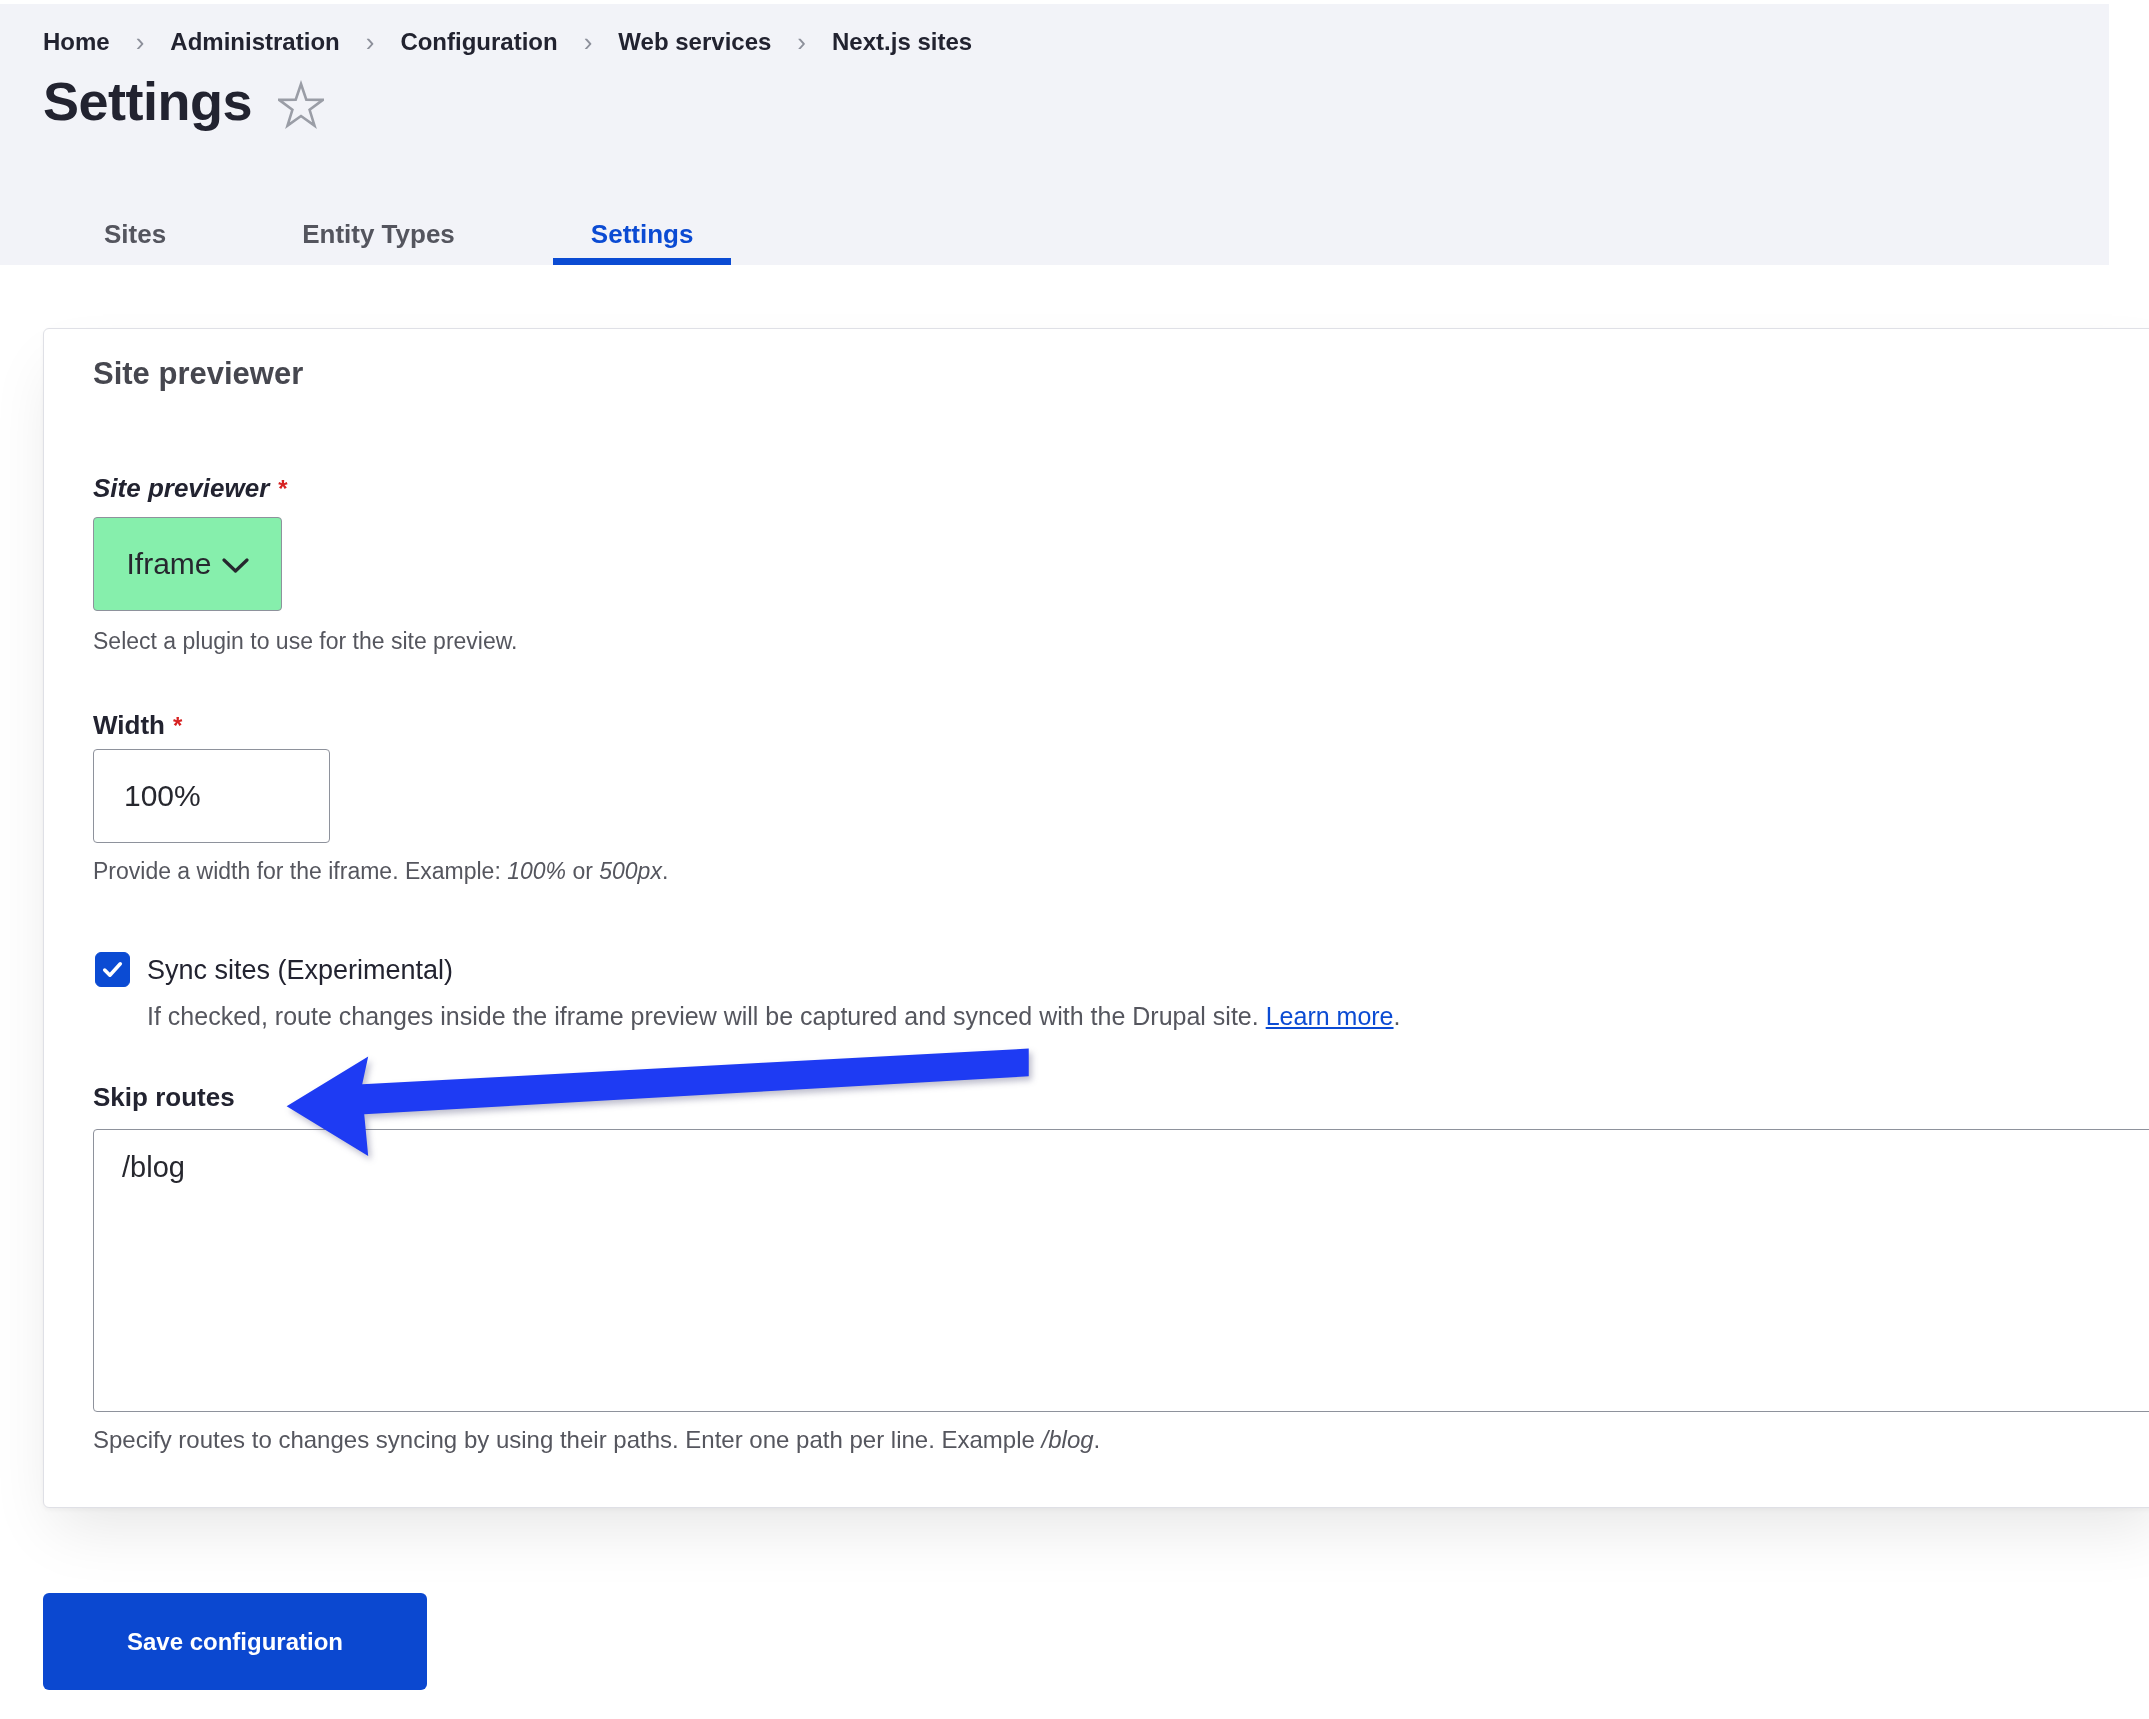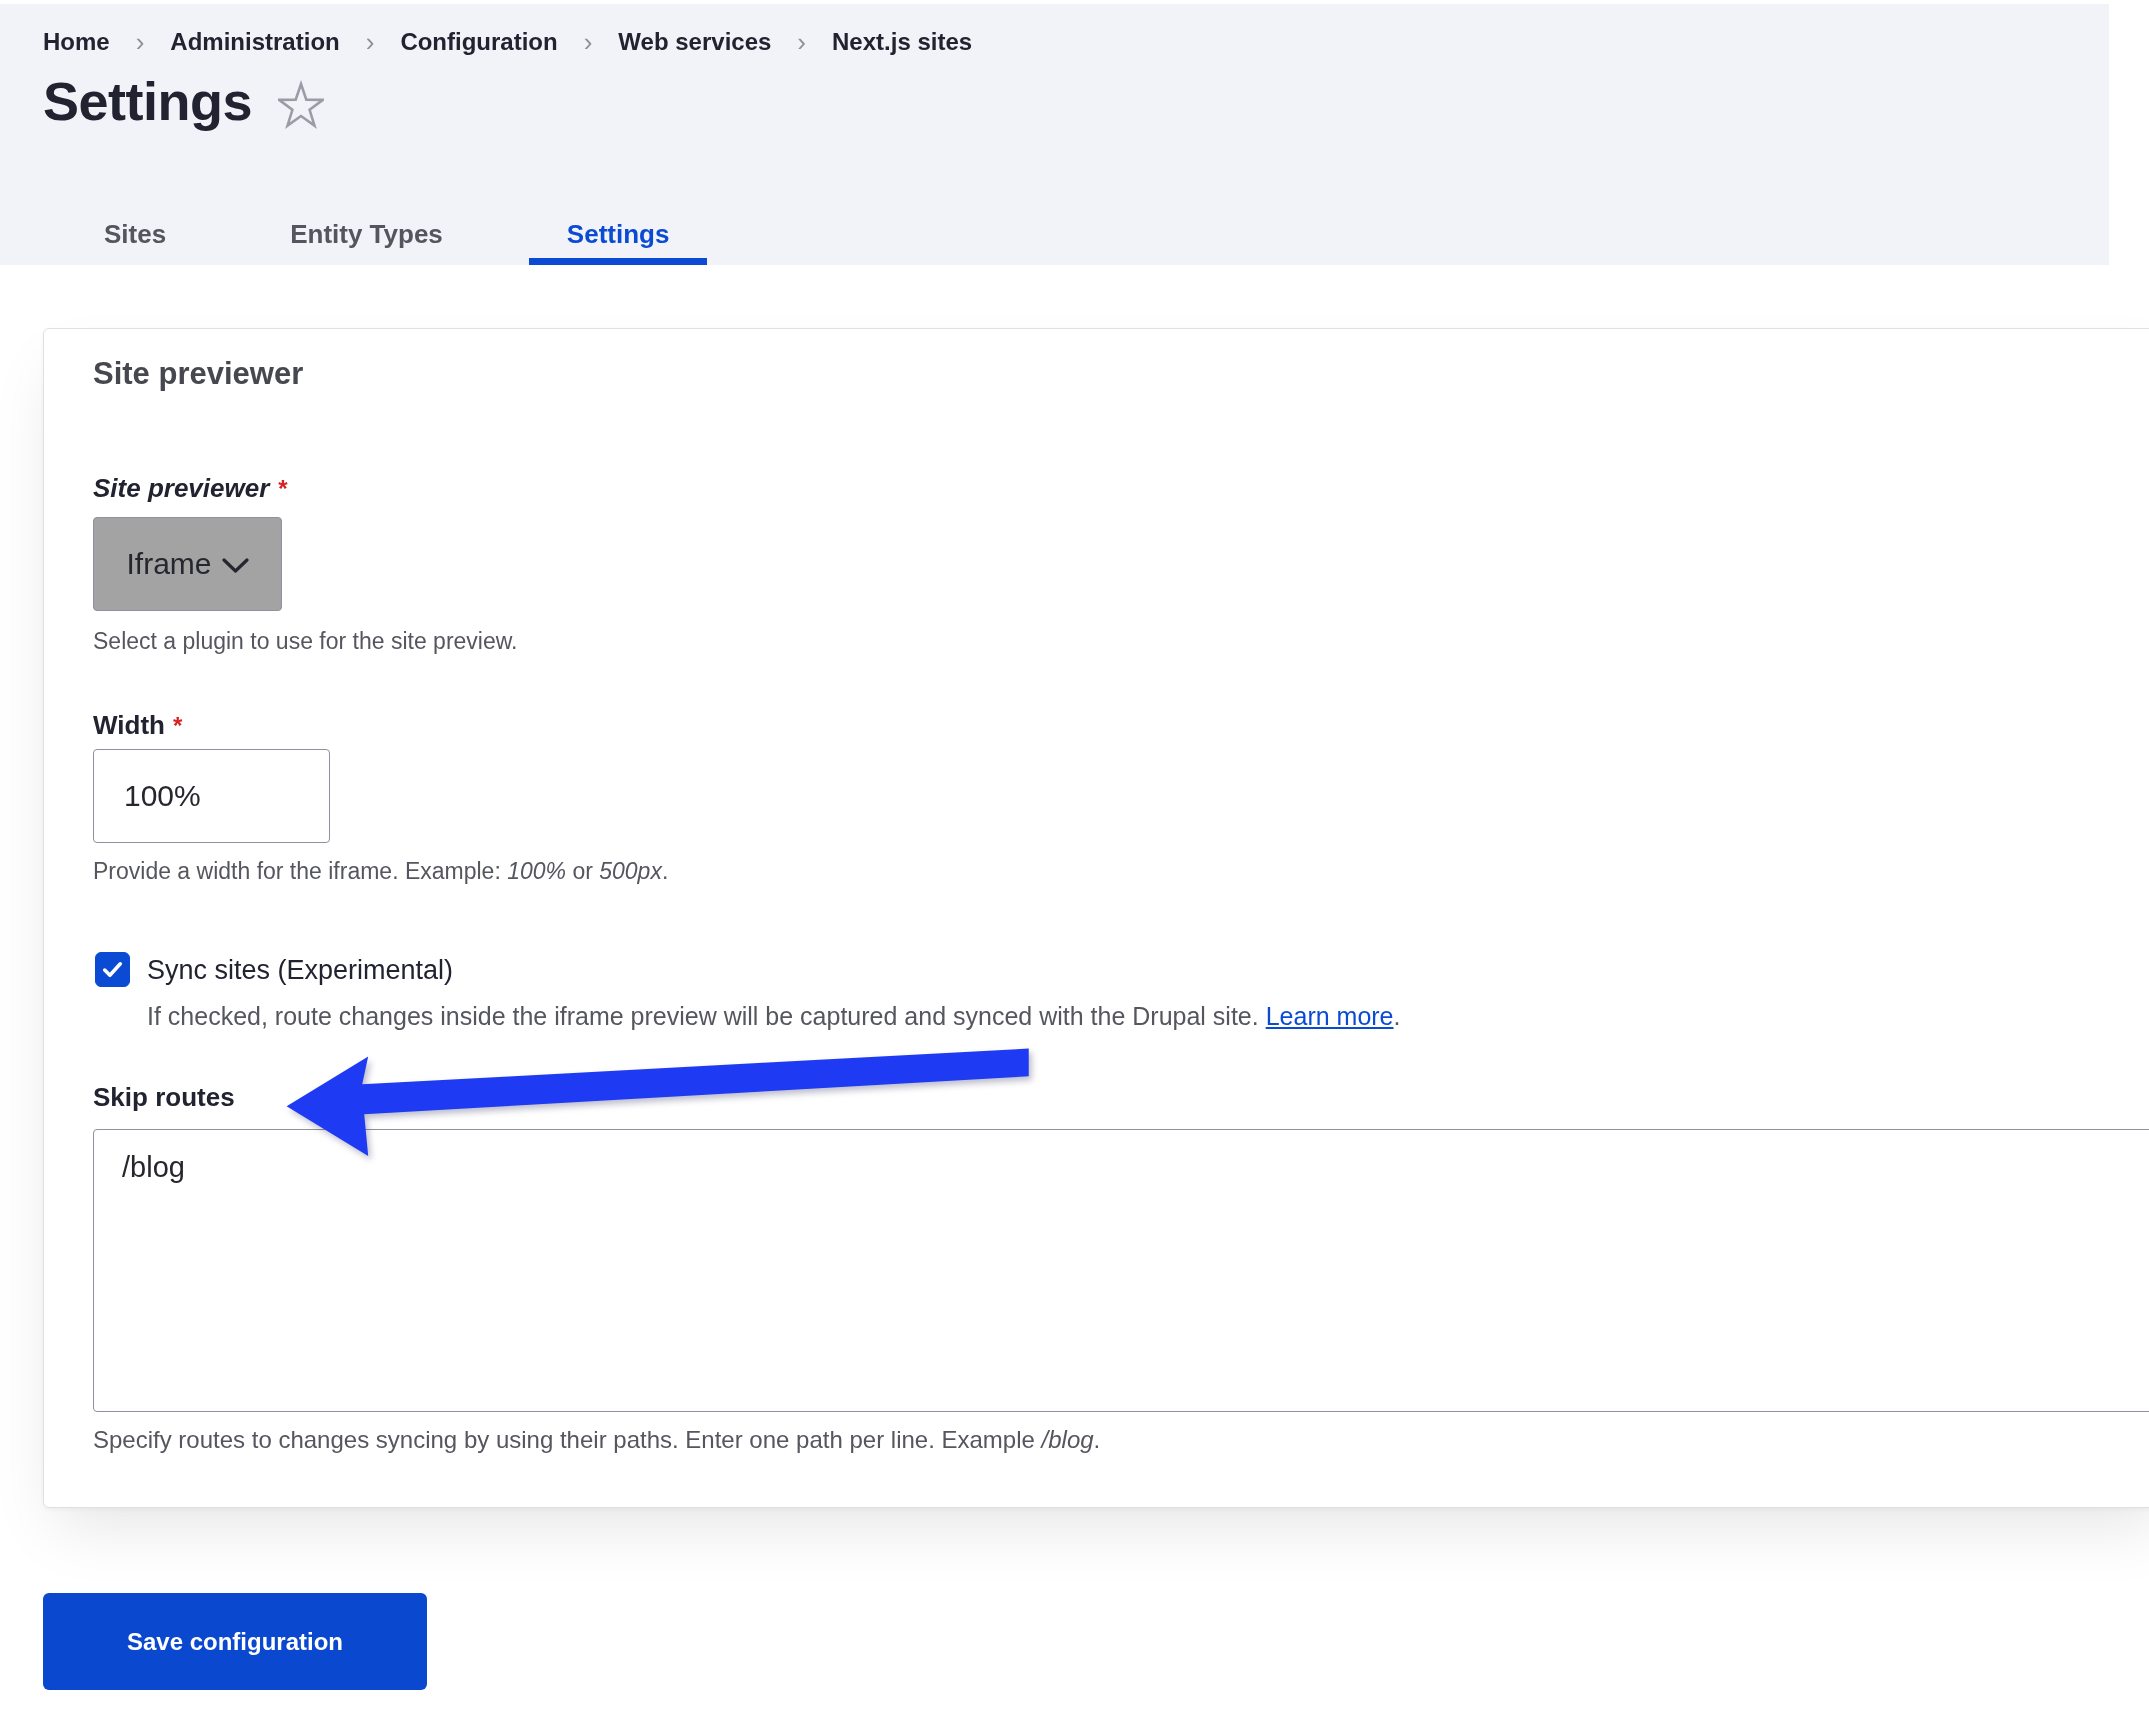--- a/index.html
+++ b/index.html
@@ -32,21 +32,21 @@
     display: flex; align-items: center; gap: 26px;
   }
   .page-title {
     font-size: 54px; font-weight: bold; line-height: 66px;
     letter-spacing: -0.5px; color: #222330;
   }
   .star-icon { width: 46px; height: 50px; margin-top: 8px; }
 
   .tabs {
     position: absolute; left: 66px; bottom: 0;
-    display: flex; gap: 48px;
+    display: flex; gap: 60px;
   }
   .tab {
     padding: 0 38px;
     font-size: 26px; font-weight: bold; line-height: 48px;
     color: #54555e;
     border-bottom: 7px solid transparent;
     cursor: pointer;
   }
   .tab.active {
     color: #0b4bd3;
@@ -73,21 +73,21 @@
     left: 49px;
     font-size: 26px; font-weight: bold; line-height: 36px;
     color: #222330;
   }
   .required { color: #d72222; margin-left: 8px; font-size: 24px; }
 
   .select-box {
     left: 49px; top: 188px;
     width: 189px; height: 94px;
     border: 1px solid #8e929c; border-radius: 4px;
-    background: #a3a3a3;
+    background: #86efac;
     display: flex; align-items: center; justify-content: center; gap: 10px;
     cursor: pointer;
   }
   .select-box .select-value { font-size: 30px; color: #26272e; }
   .chevron-icon { width: 27px; height: 16px; margin-top: 4px; }
 
   .text-input {
     left: 49px; top: 420px;
     width: 237px; height: 94px;
     border: 1px solid #8e929c; border-radius: 4px;

